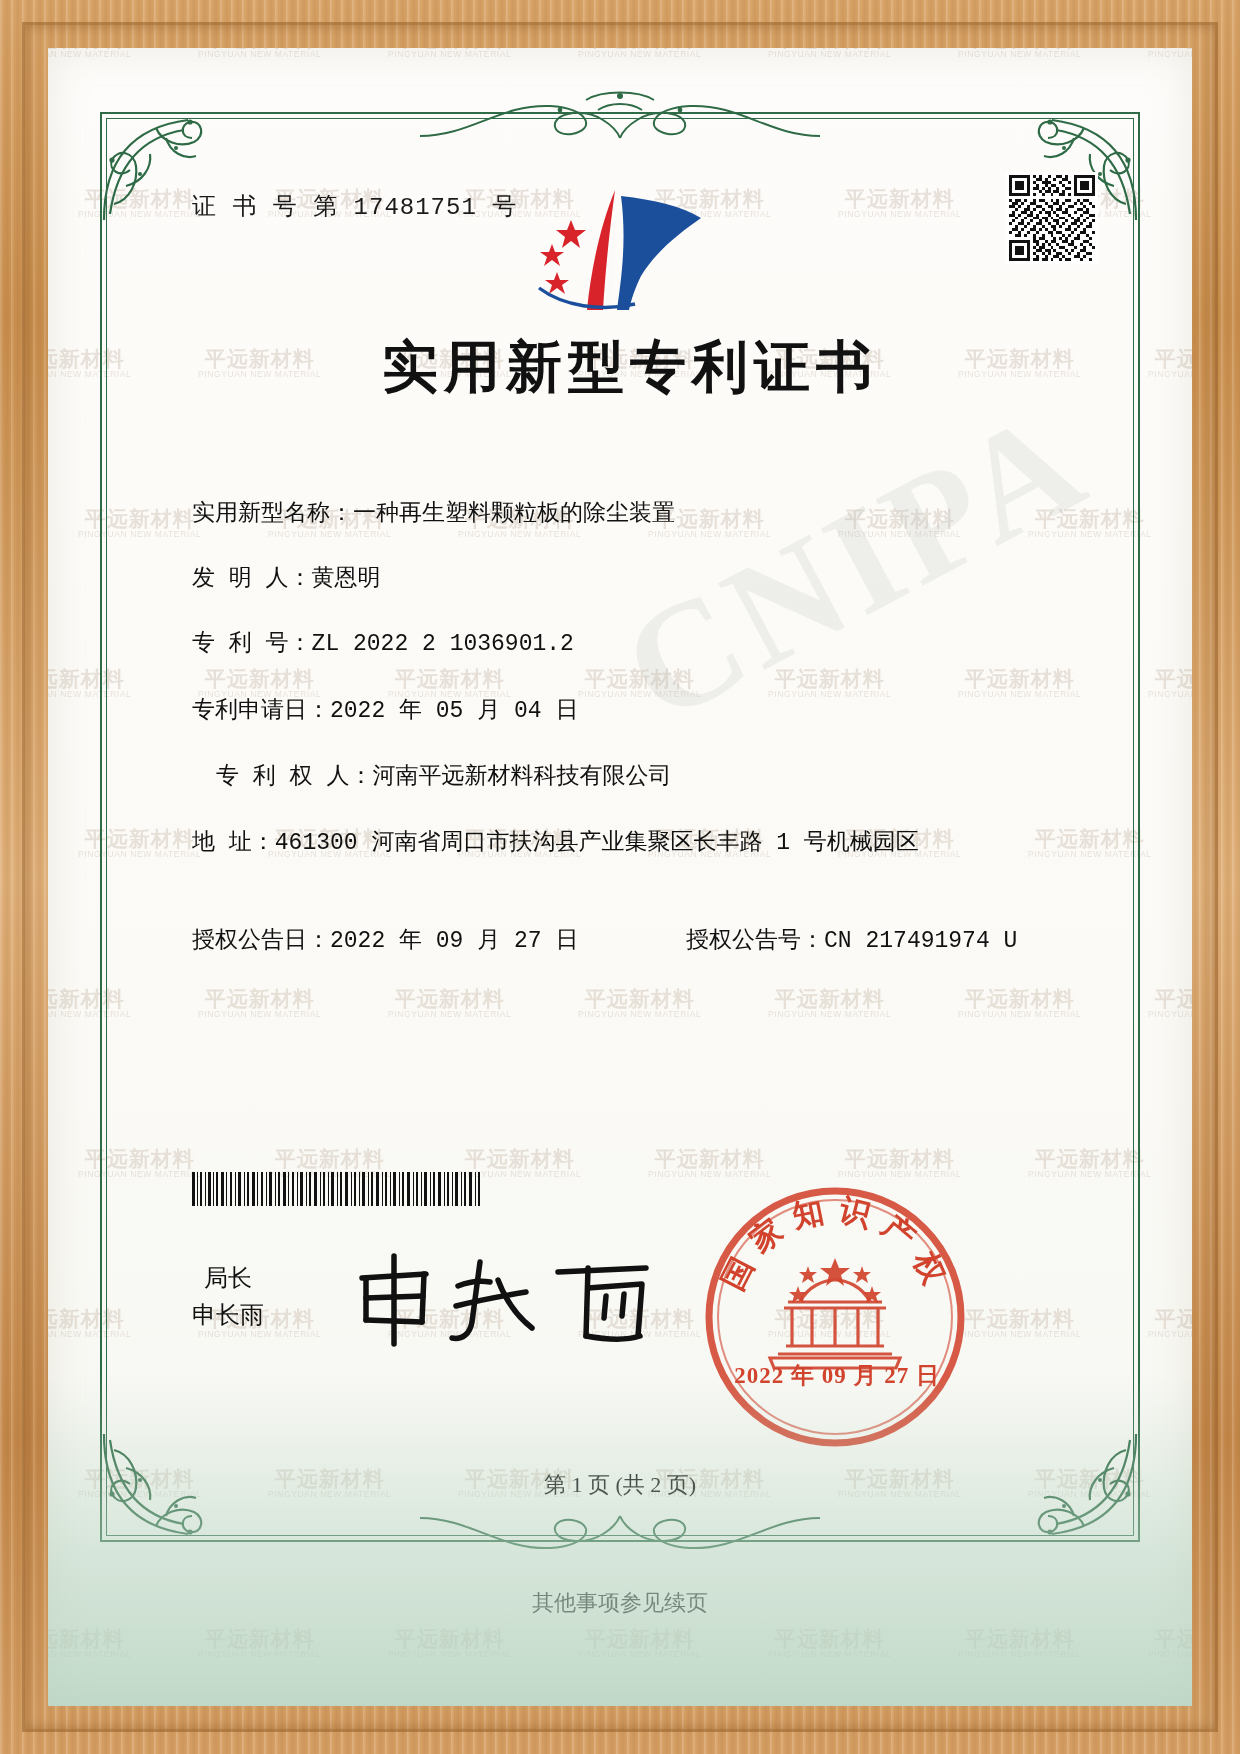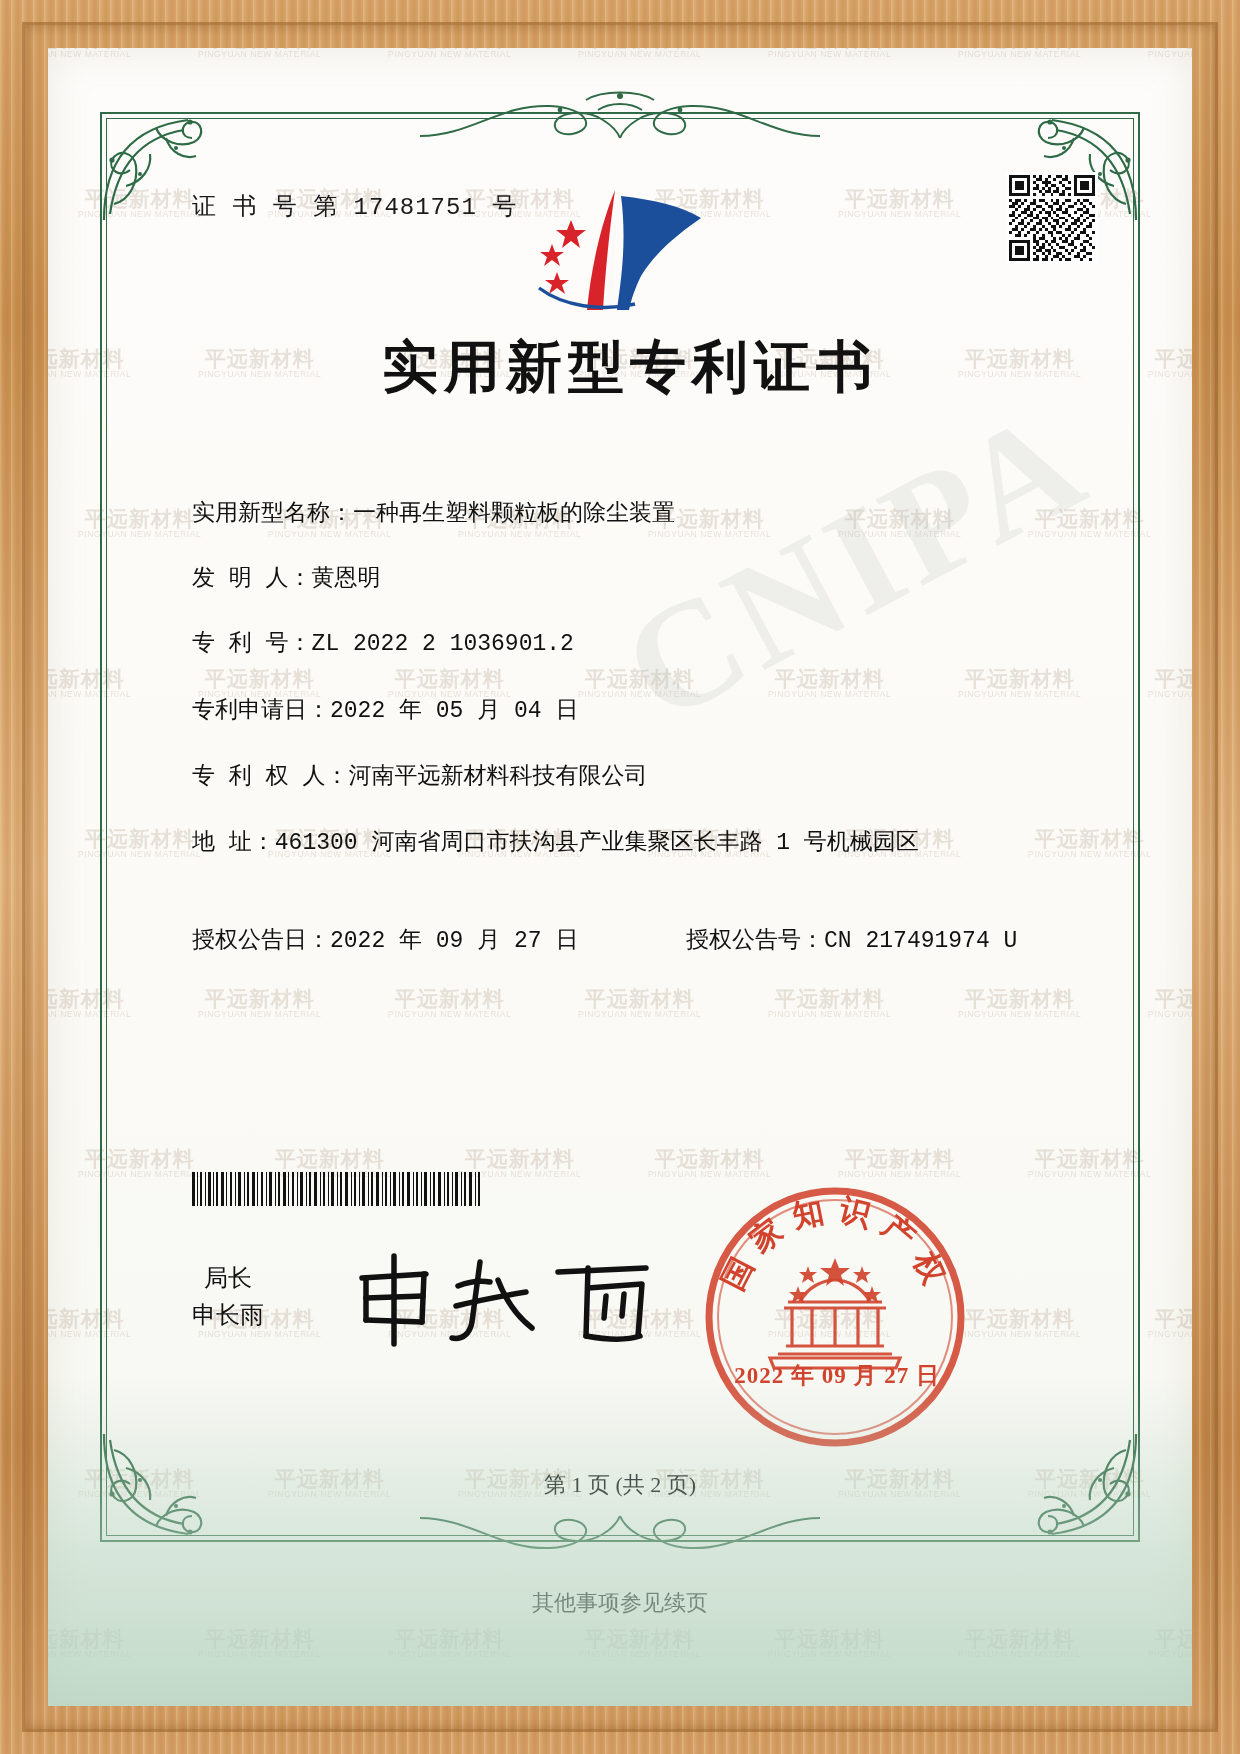--- a/index.html
+++ b/index.html
@@ -799,21 +799,21 @@
       </div>
       <div class="field" style="top:450px;">
         <span class="flabel">发  明  人：</span><span class="fvalue">黄恩明</span>
       </div>
       <div class="field" style="top:515px;">
         <span class="flabel">专  利  号：</span><span class="fvalue">ZL 2022 2 1036901.2</span>
       </div>
       <div class="field" style="top:582px;">
         <span class="flabel">专利申请日：</span><span class="fvalue">2022 年 05 月 04 日</span>
       </div>
-      <div class="field" style="top:648px;">
+      <div class="field" style="top:648px;margin-left:24px;">
         <span class="flabel">专 利 权 人：</span><span class="fvalue">河南平远新材料科技有限公司</span>
       </div>
       <div class="field" style="top:714px;width:830px;text-indent:0;">
         <span class="flabel">地        址：</span><span class="fvalue">461300 河南省周口市扶沟县产业集聚区长丰路 1 号机械园区</span>
       </div>
 
       <div class="field" style="top:812px;">
         <span class="flabel">授权公告日：</span><span>2022 年 09 月 27 日</span>
         <span style="display:inline-block;width:80px;"></span>
         <span class="flabel">授权公告号：</span><span>CN 217491974 U</span>

